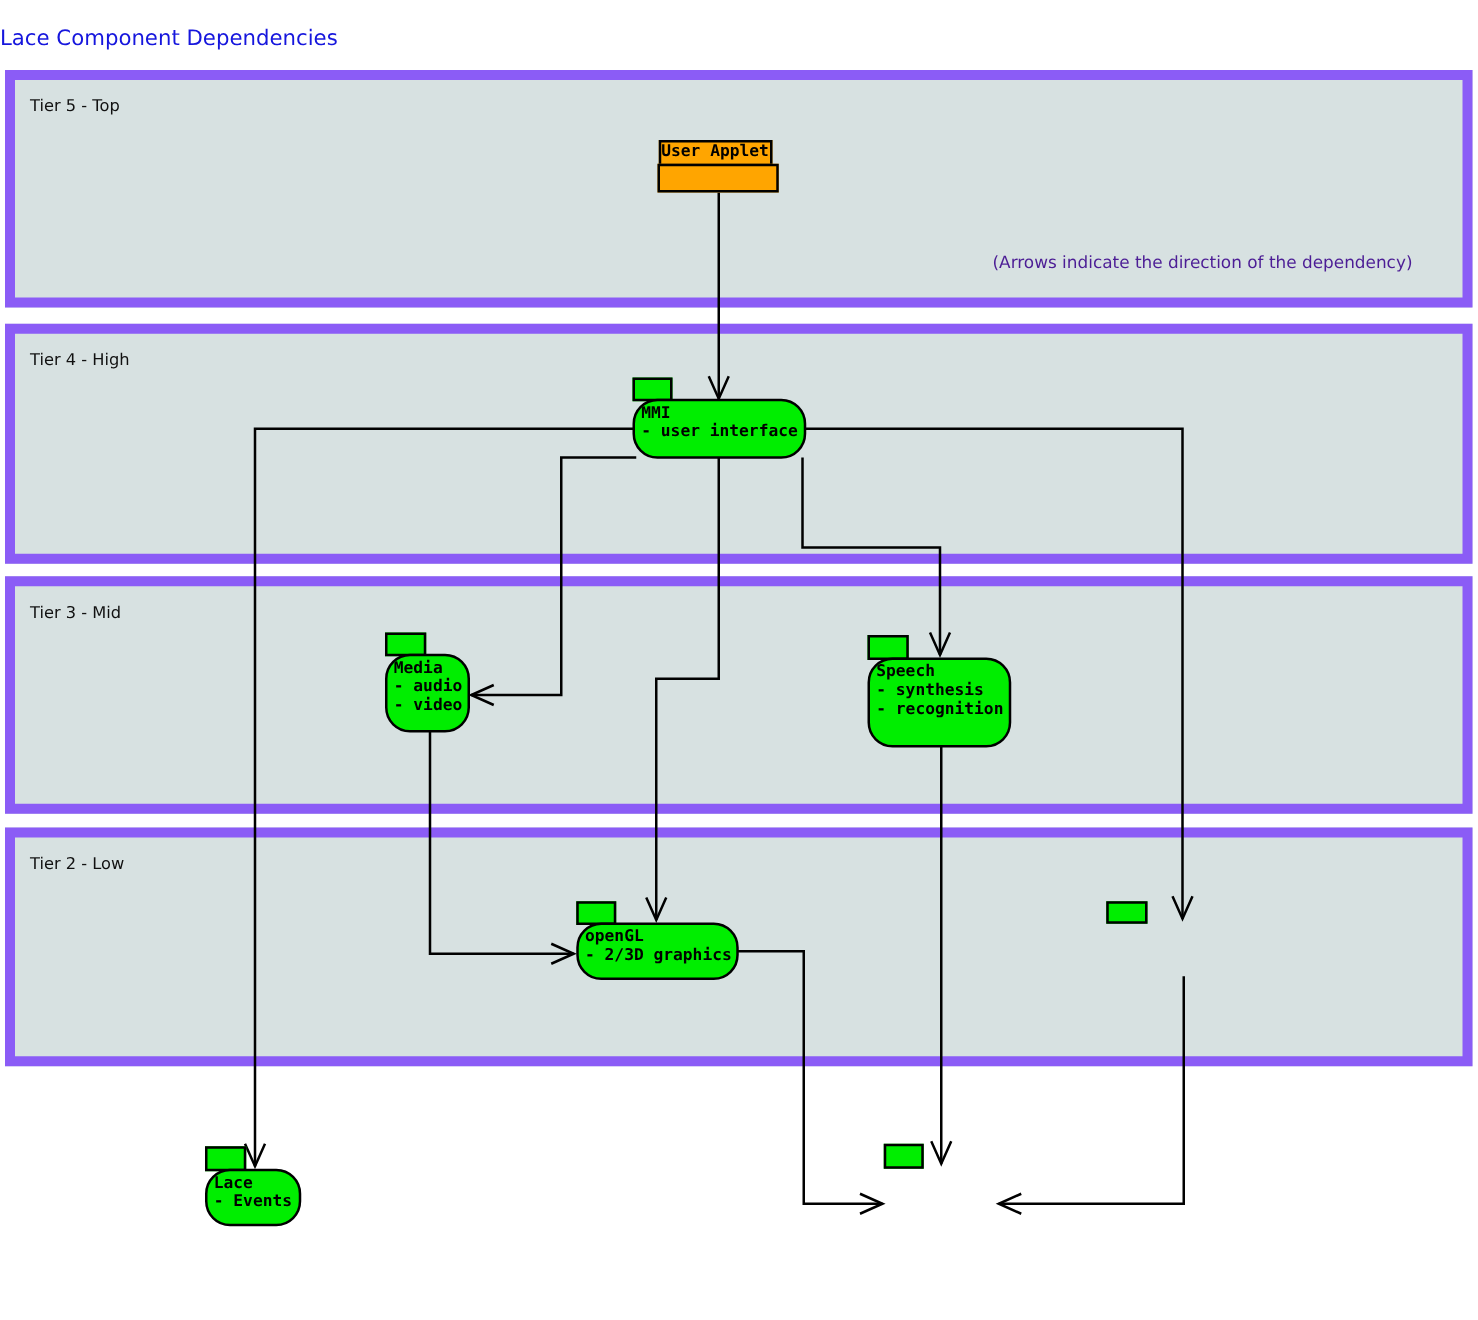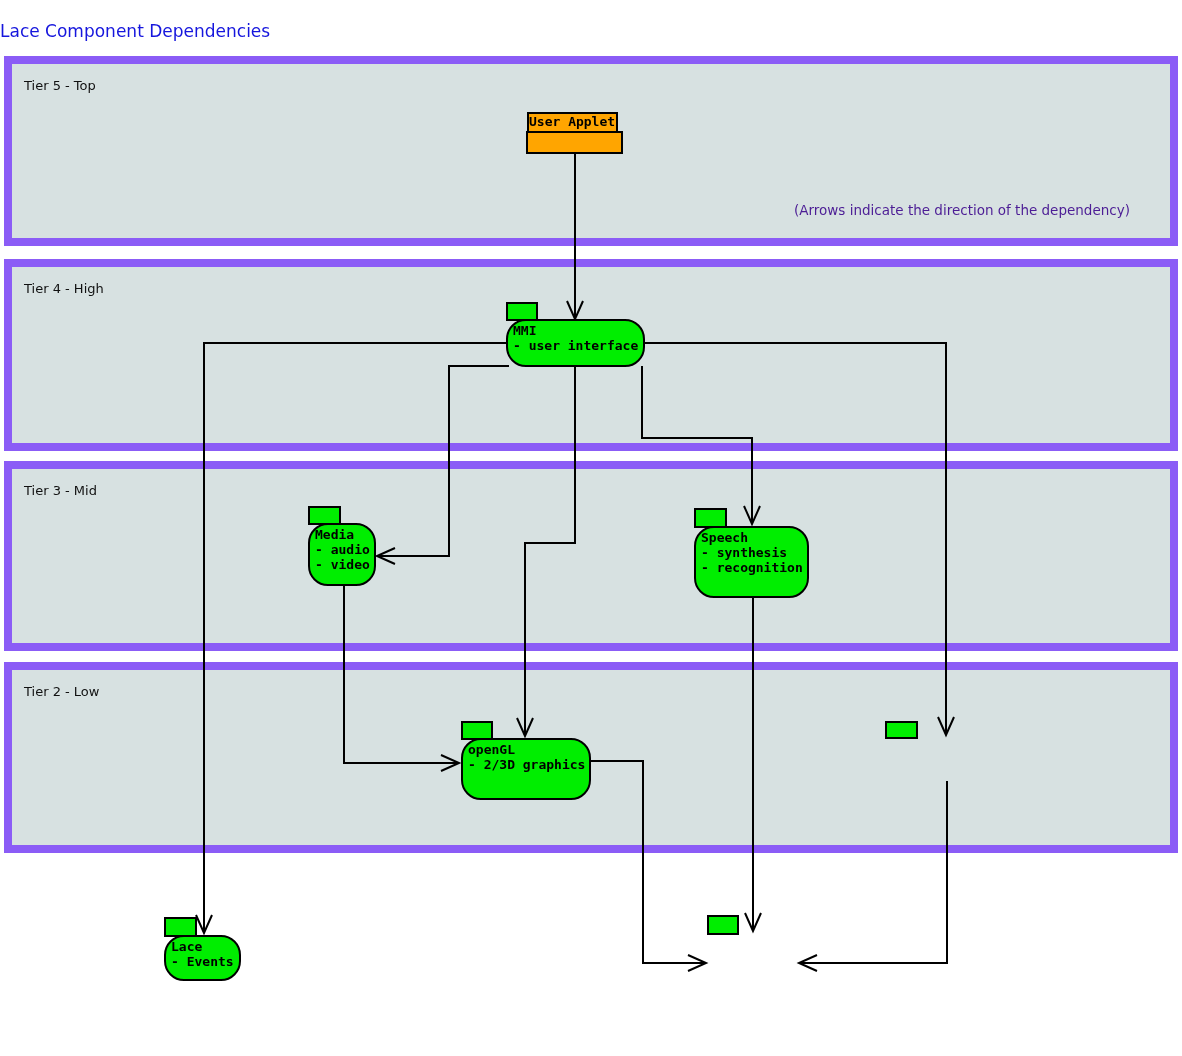--- a/index.html
+++ b/index.html
@@ -131,21 +131,21 @@
   </div>
 
   <div class="pkg-tab" style="left:694px;top:508px;width:33px;height:20px"></div>
   <div class="pkg-body" style="left:694px;top:526px;width:115px;height:72px">
     <div>Speech</div>
     <div>- synthesis</div>
     <div>- recognition</div>
   </div>
 
   <div class="pkg-tab" style="left:461px;top:721px;width:32px;height:19px"></div>
-  <div class="pkg-body" style="left:461px;top:738px;width:130px;height:62px">
+  <div class="pkg-body" style="left:461px;top:738px;width:130px;height:46px">
     <div>openGL</div>
     <div>- 2/3D graphics</div>
   </div>
 
   <div class="pkg-tab" style="left:885px;top:721px;width:33px;height:18px"></div>
 
   <div class="pkg-tab" style="left:164px;top:917px;width:33px;height:20px"></div>
   <div class="pkg-body" style="left:164px;top:935px;width:77px;height:46px">
     <div>Lace</div>
     <div>- Events</div>

